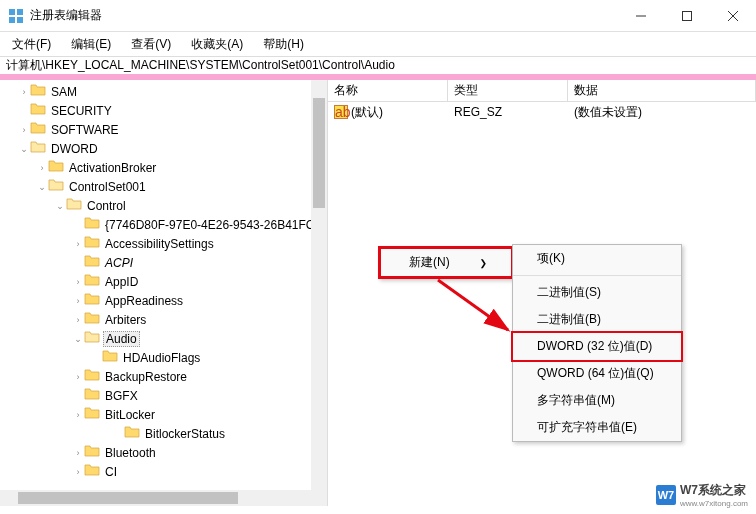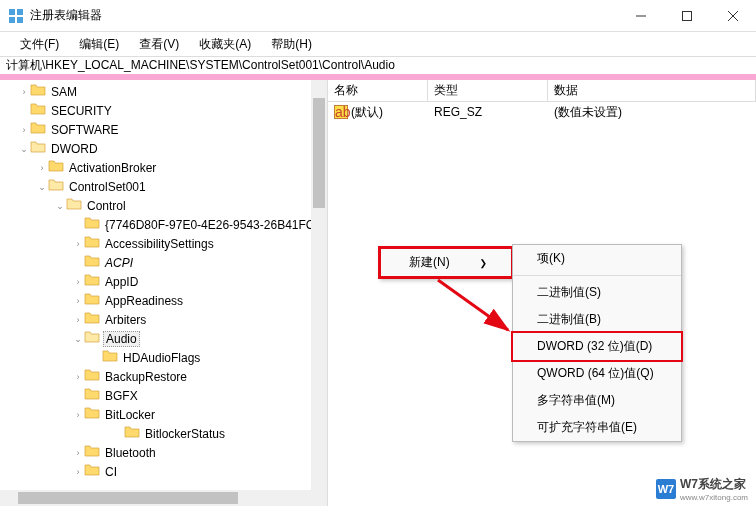--- a/index.html
+++ b/index.html
@@ -2,50 +2,50 @@
 <html><head>
 <meta charset="utf-8">
 <style>
 * { margin: 0; padding: 0; box-sizing: border-box; font-family: "Microsoft YaHei", "Segoe UI", sans-serif; }
 body { background: #fff; width: 756px; height: 514px; overflow: hidden; position: relative; }
 .titlebar { height: 32px; display: flex; align-items: center; padding-left: 8px; border-bottom: 1px solid #e0e0e0; }
 .titlebar-icon { width: 16px; height: 16px; margin-right: 6px; }
 .titlebar-title { font-size: 12px; flex: 1; }
 .win-controls { display: flex; }
 .win-btn { width: 46px; height: 32px; display: flex; align-items: center; justify-content: center; font-size: 10px; color: #333; }
-.menubar { height: 24px; display: flex; align-items: center; padding-left: 12px; font-size: 12px; gap: 4px; }
+.menubar { height: 24px; display: flex; align-items: center; padding-left: 4px; font-size: 12px; gap: 4px; }
 .menu-item { padding: 2px 8px; }
 .addrbar { height: 24px; padding: 2px 6px; border-top: 1px solid #ddd; border-bottom: 6px solid #f9a8d4; display: flex; align-items: center; }
 .addrbar input { width: 100%; border: none; font-size: 12px; outline: none; }
 .content { display: flex; height: calc(514px - 32px - 24px - 24px - 8px); }
 .tree-pane { width: 328px; border-right: 1px solid #ddd; overflow: hidden; font-size: 12px; padding-top: 2px; position: relative; }
 .tree-item { display: flex; align-items: center; height: 19px; white-space: nowrap; }
 .toggle { width: 12px; display: inline-flex; justify-content: center; color: #888; font-size: 9px; cursor: pointer; }
 .folder-icon { width: 16px; height: 14px; margin-right: 3px; }
 .tree-label { padding: 0 2px; }
 .tree-label.selected { border: 1px dotted #999; background: #f0f0f0; }
 .list-pane { flex: 1; font-size: 12px; position: relative; }
 .list-header { display: flex; border-bottom: 1px solid #ddd; height: 22px; align-items: center; }
 .list-header > div { padding: 2px 6px; border-right: 1px solid #ddd; }
-.col-name { width: 100px; }
+.col-name { width: 120px; }
 .col-type { width: 120px; }
 .col-data { flex: 1; }
 .list-row { display: flex; height: 20px; align-items: center; }
 .list-row > div { padding: 1px 6px; }
 .ab-icon { width: 14px; height: 14px; display: inline-block; border: 1px solid #c77b3a; background: #fde047; font-size: 14px; color: #c7472a; text-align: center; line-height: 12px; margin-right: 3px; vertical-align: middle; }
 .ctx-menu { position: absolute; background: #f9f9f9; border: 1px solid #bbb; box-shadow: 2px 2px 4px rgba(0,0,0,0.2); font-size: 12px; z-index: 10; }
 .ctx-item { padding: 5px 24px 5px 28px; display: flex; justify-content: space-between; align-items: center; min-width: 130px; }
 .ctx-item .arrow { font-size: 9px; margin-left: 20px; }
 .ctx-highlight-red { border: 3px solid #e30613; }
 .submenu { position: absolute; background: #f9f9f9; border: 1px solid #bbb; box-shadow: 2px 2px 4px rgba(0,0,0,0.2); font-size: 12px; z-index: 11; min-width: 170px; }
 .sub-item { padding: 5px 18px 5px 24px; }
 .sub-sep { border-top: 1px solid #ddd; margin: 3px 0; }
 .sub-highlight { border: 2px solid #e30613; margin: -2px; }
 .red-arrow { position: absolute; z-index: 12; }
-.watermark { position: absolute; right: 8px; bottom: 12px; font-size: 12px; color: #444; display: flex; align-items: center; gap: 4px; }
+.watermark { position: absolute; right: 8px; bottom: 6px; font-size: 12px; color: #444; display: flex; align-items: center; gap: 4px; }
 .watermark-icon { width: 20px; height: 20px; background: #2b7cd3; color: #fff; font-weight: bold; font-size: 11px; display: flex; align-items: center; justify-content: center; border-radius: 2px; }
 .scrollbar-v { position: absolute; right: 0; top: 0; bottom: 0; width: 16px; background: #f0f0f0; }
 .scrollbar-h { position: absolute; left: 0; right: 16px; bottom: 0; height: 16px; background: #f0f0f0; }
 .sb-thumb { background: #c2c2c2; position: absolute; }
 </style>
 </head>
 <body>
 
 <div class="titlebar">
   <svg class="titlebar-icon" viewBox="0 0 16 16">

